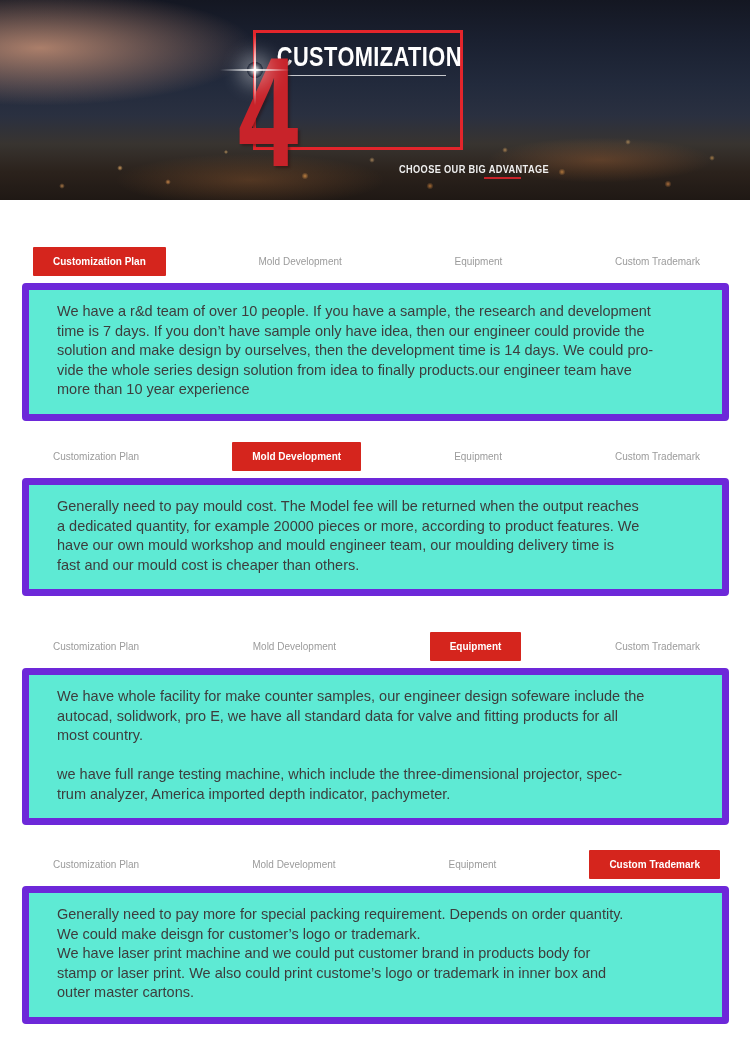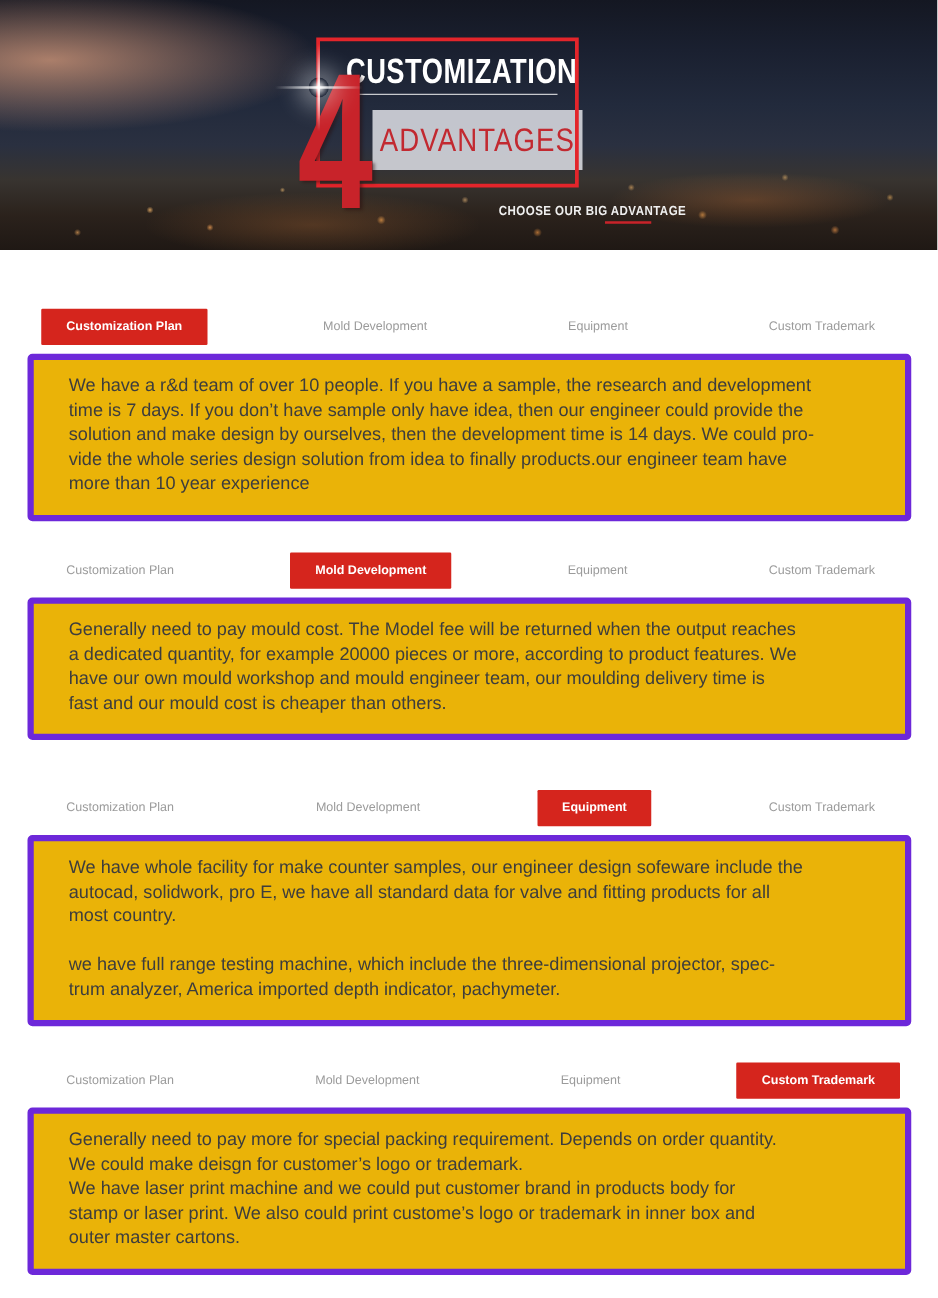--- a/index.html
+++ b/index.html
@@ -58,34 +58,31 @@
     background:#c8232a; z-index:4; }
 
   
   .adv-section { position:absolute; left:0; right:0; }
   .tabs { display:flex; justify-content:space-between; align-items:center;
     margin:0 30px 7px 33px; height:29px; }
   .tab { flex:0 0 auto; }
   .tab .label { display:inline-block; padding:0 20px; line-height:29px;
     font-size:10px; color:#9b9b9b; white-space:nowrap; }
   .tab.active .label { background:#d5251d; color:#ffffff; font-weight:bold; border-radius:1px; }
-  .panel { margin:0 21px 0 22px; background:#eab308; border:5px solid #6d28d9;
+  .panel { margin:0 21px 0 22px; background:#5eead4; border:7px solid #6d28d9;
     border-radius:4px; padding:12px 26px 14px 28px; }
   .panel-text { font-size:14.5px; line-height:19.5px; color:#3d3d3d; white-space:pre-line; }
 </style>
 </head>
 <body>
 
 <div class="page">
 
   <div class="hero">
     <div class="flare"></div>
-    <div class="adv-box">
-      <span class="adv-text">ADVANTAGES</span>
-    </div>
     <div class="hero-frame"></div>
     <div class="hero-title">CUSTOMIZATION</div>
     <div class="hero-divider"></div>
     <div class="hero-number">4</div>
     <div class="hero-tagline">CHOOSE OUR BIG ADVANTAGE</div>
     <div class="tagline-underline"></div>
   </div>
 
   <section class="adv-section" style="top:247px">
     <div class="tabs">

